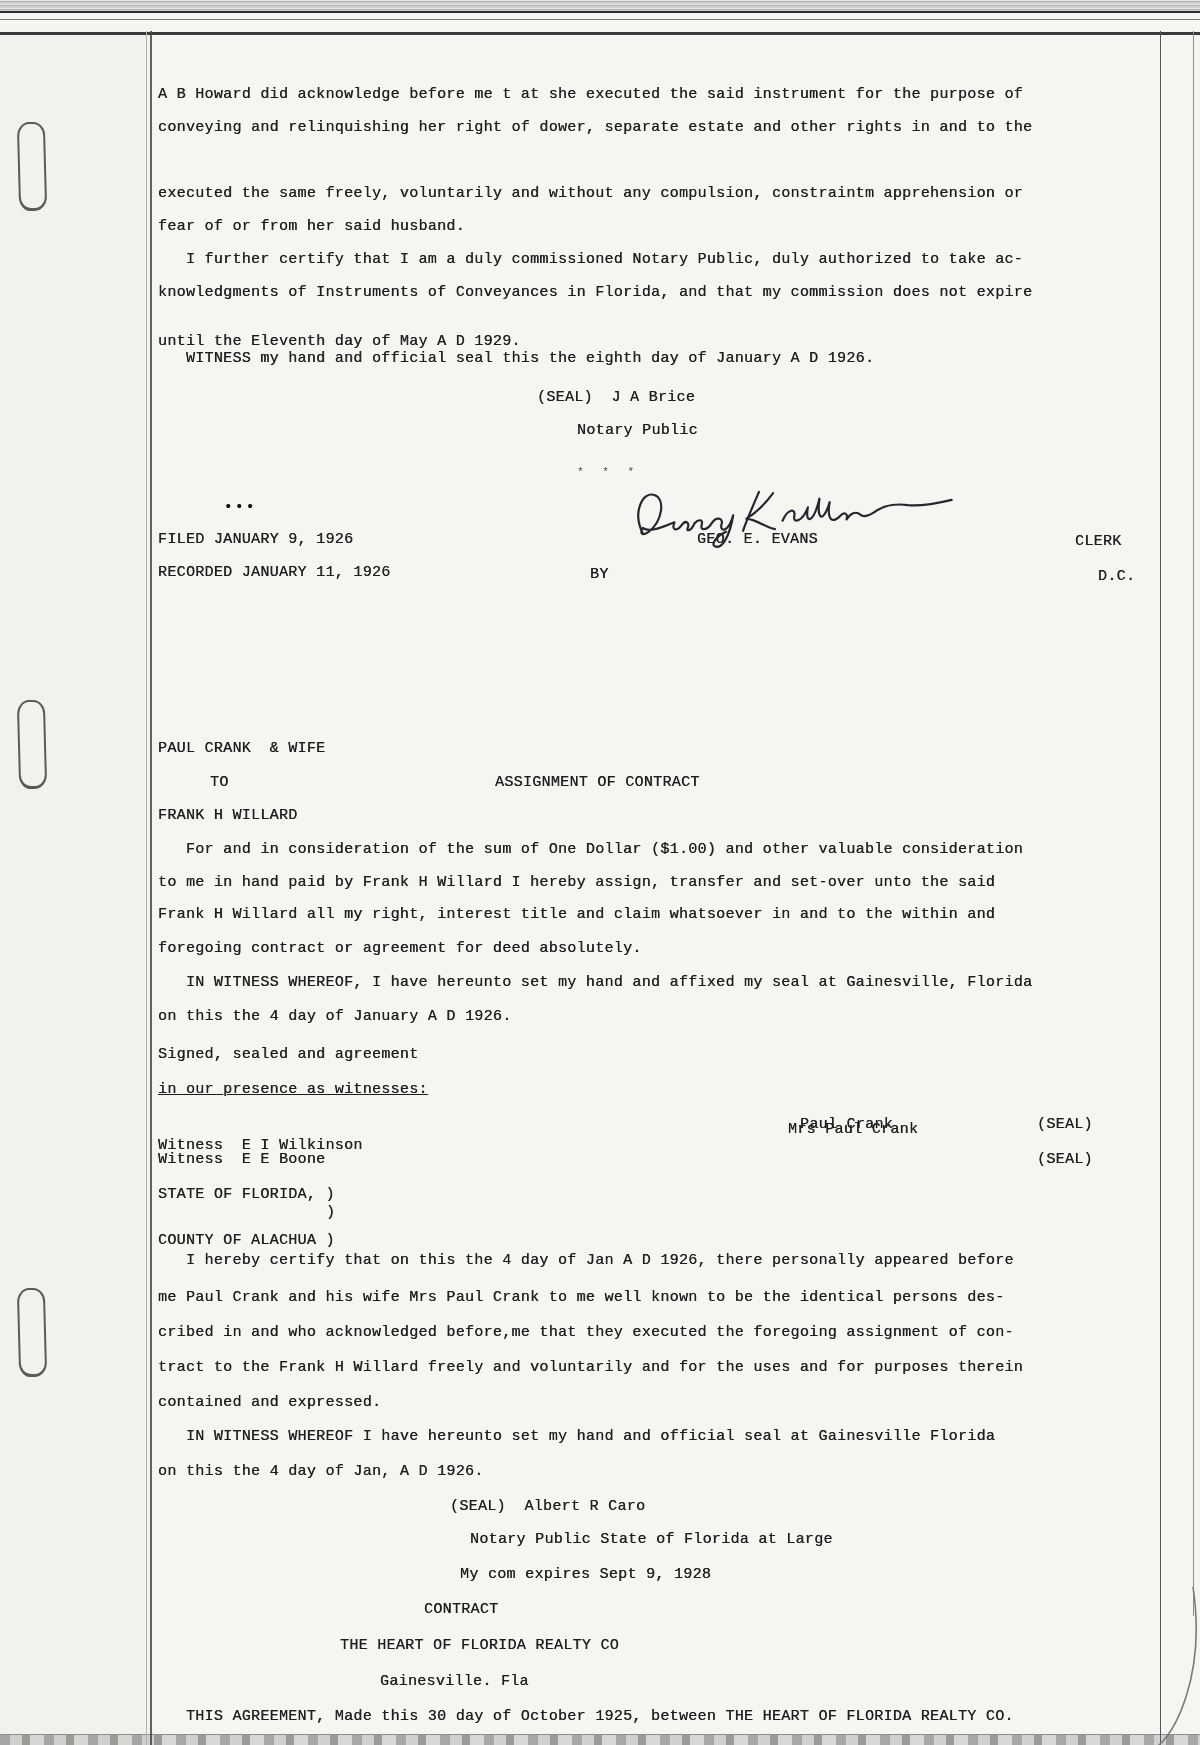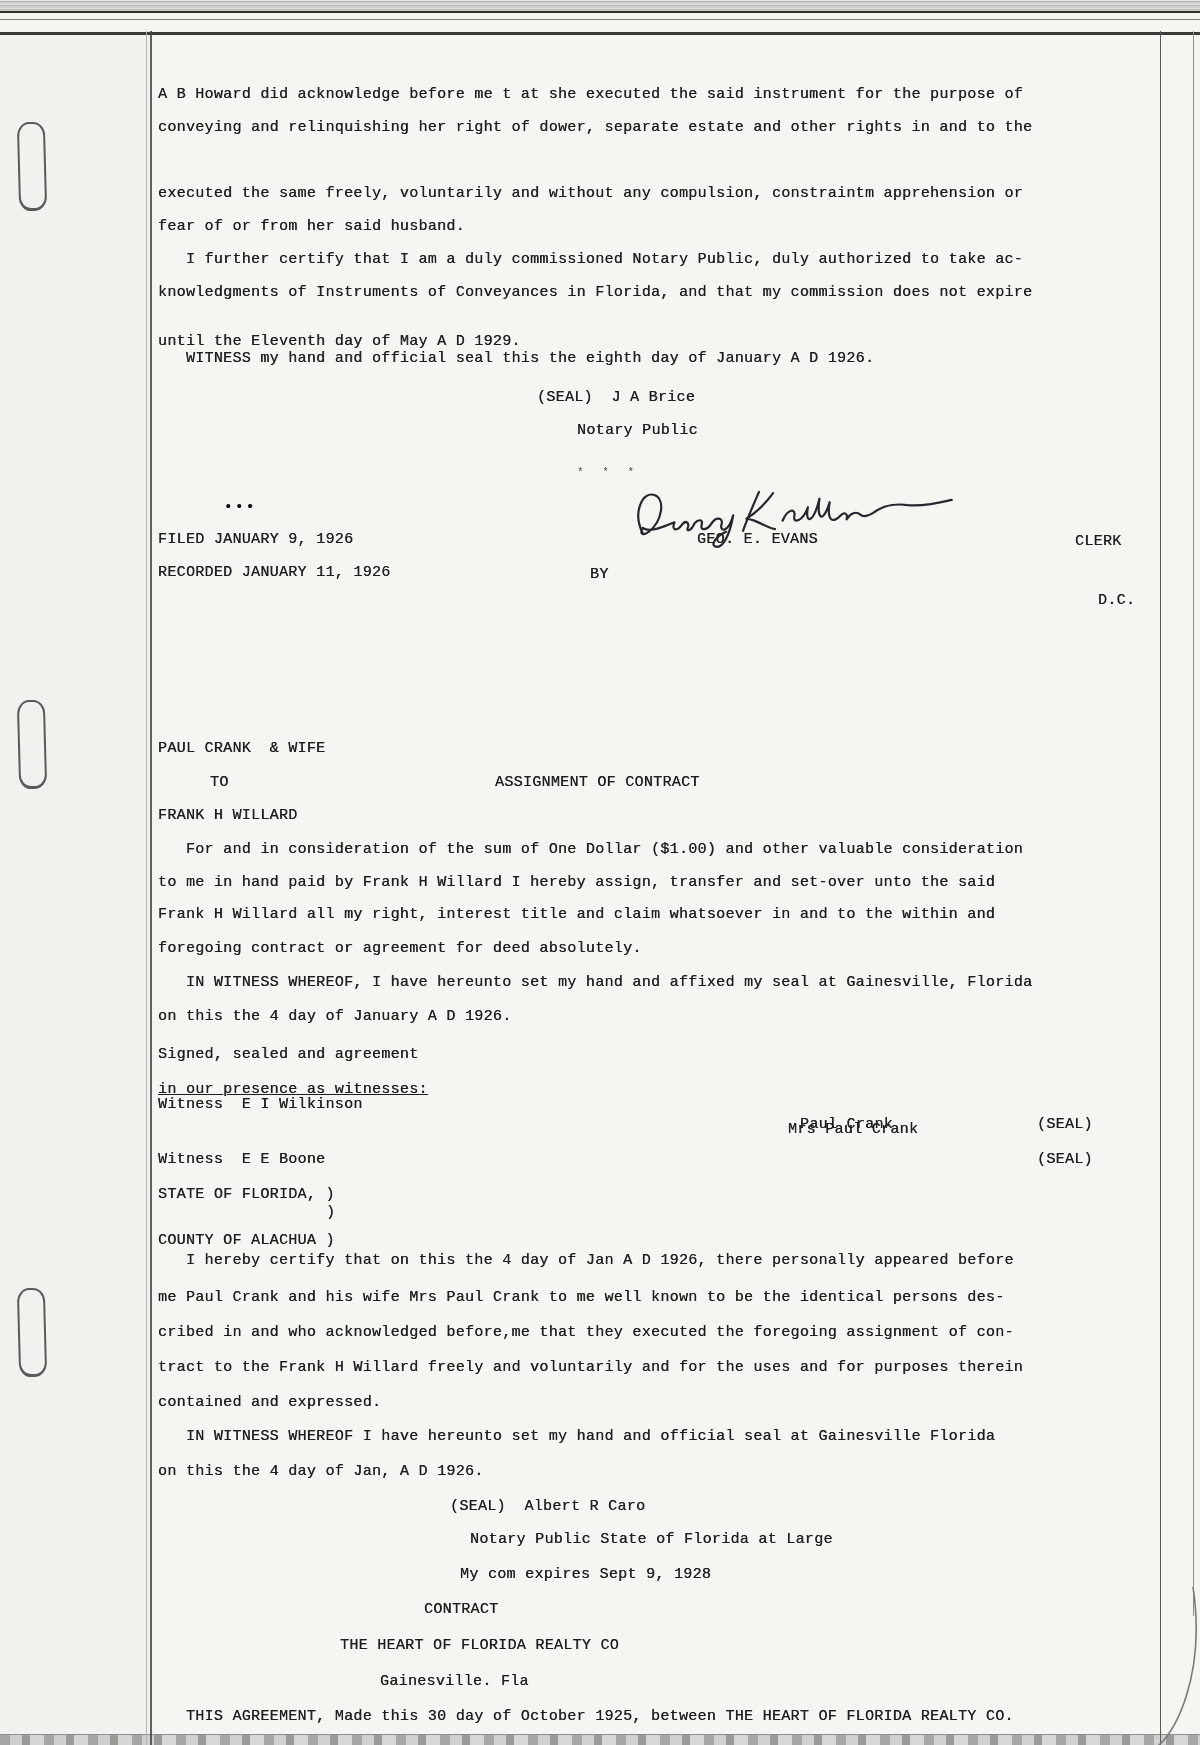--- a/index.html
+++ b/index.html
@@ -103,34 +103,34 @@
       <div class="line" style="top: 349px;">   WITNESS my hand and official seal this the eighth day of January A D 1926.</div>
       <div class="line" style="top: 388px; left: 537px;">(SEAL)  J A Brice</div>
       <div class="line" style="top: 421px; left: 577px;">Notary Public</div>
       <div class="line faint-stars" style="top: 462px; left: 577px;">* * *</div>
       <div class="line ink-dots" style="top: 497px; left: 224px;">•••</div>
       <div class="line" style="top: 530px;">FILED JANUARY 9, 1926</div>
       <div class="line" style="top: 530px; left: 697px;">GEO. E. EVANS</div>
       <div class="line" style="top: 532px; left: 1075px;">CLERK</div>
       <div class="line" style="top: 563px;">RECORDED JANUARY 11, 1926</div>
       <div class="line" style="top: 565px; left: 590px;">BY</div>
-      <div class="line" style="top: 567px; left: 1098px; margin-top: 24px;">D.C.</div>
+      <div class="line" style="top: 567px; left: 1098px;">D.C.</div>
       <div class="line" style="top: 739px;">PAUL CRANK  &amp; WIFE</div>
       <div class="line" style="top: 773px; left: 210px;">TO</div>
       <div class="line" style="top: 773px; left: 495px;">ASSIGNMENT OF CONTRACT</div>
       <div class="line" style="top: 806px;">FRANK H WILLARD</div>
       <div class="line" style="top: 840px;">   For and in consideration of the sum of One Dollar ($1.00) and other valuable consideration</div>
       <div class="line" style="top: 905px;">Frank H Willard all my right, interest title and claim whatsoever in and to the within and</div>
       <div class="line" style="top: 873px;">to me in hand paid by Frank H Willard I hereby assign, transfer and set-over unto the said</div>
       <div class="line" style="top: 939px;">foregoing contract or agreement for deed absolutely.</div>
       <div class="line" style="top: 973px;">   IN WITNESS WHEREOF, I have hereunto set my hand and affixed my seal at Gainesville, Florida</div>
       <div class="line" style="top: 1007px;">on this the 4 day of January A D 1926.</div>
       <div class="line" style="top: 1045px;">Signed, sealed and agreement</div>
       <div class="line" style="top: 1080px; text-decoration: underline;">in our presence as witnesses:</div>
-      <div class="line" style="top: 1095px; text-align: center;">Witness  E I Wilkinson</div>
+      <div class="line" style="top: 1136px; text-align: center;">Witness  E I Wilkinson</div>
       <div class="line" style="top: 1115px; left: 800px;">Paul Crank</div>
       <div class="line" style="top: 1115px; left: 1037px;">(SEAL)</div>
       <div class="line" style="top: 1150px;">Witness  E E Boone</div>
       <div class="line" style="top: 1120px; left: 788px;">Mrs Paul Crank</div>
       <div class="line" style="top: 1150px; left: 1037px;">(SEAL)</div>
       <div class="line" style="top: 1185px;">STATE OF FLORIDA, )</div>
       <div class="line" style="top: 1203px; left: 326px;">)</div>
       <div class="line" style="top: 1221px; margin-top: 10px;">COUNTY OF ALACHUA )</div>
       <div class="line" style="top: 1251px;">   I hereby certify that on this the 4 day of Jan A D 1926, there personally appeared before</div>
       <div class="line" style="top: 1288px;">me Paul Crank and his wife Mrs Paul Crank to me well known to be the identical persons des-</div>

